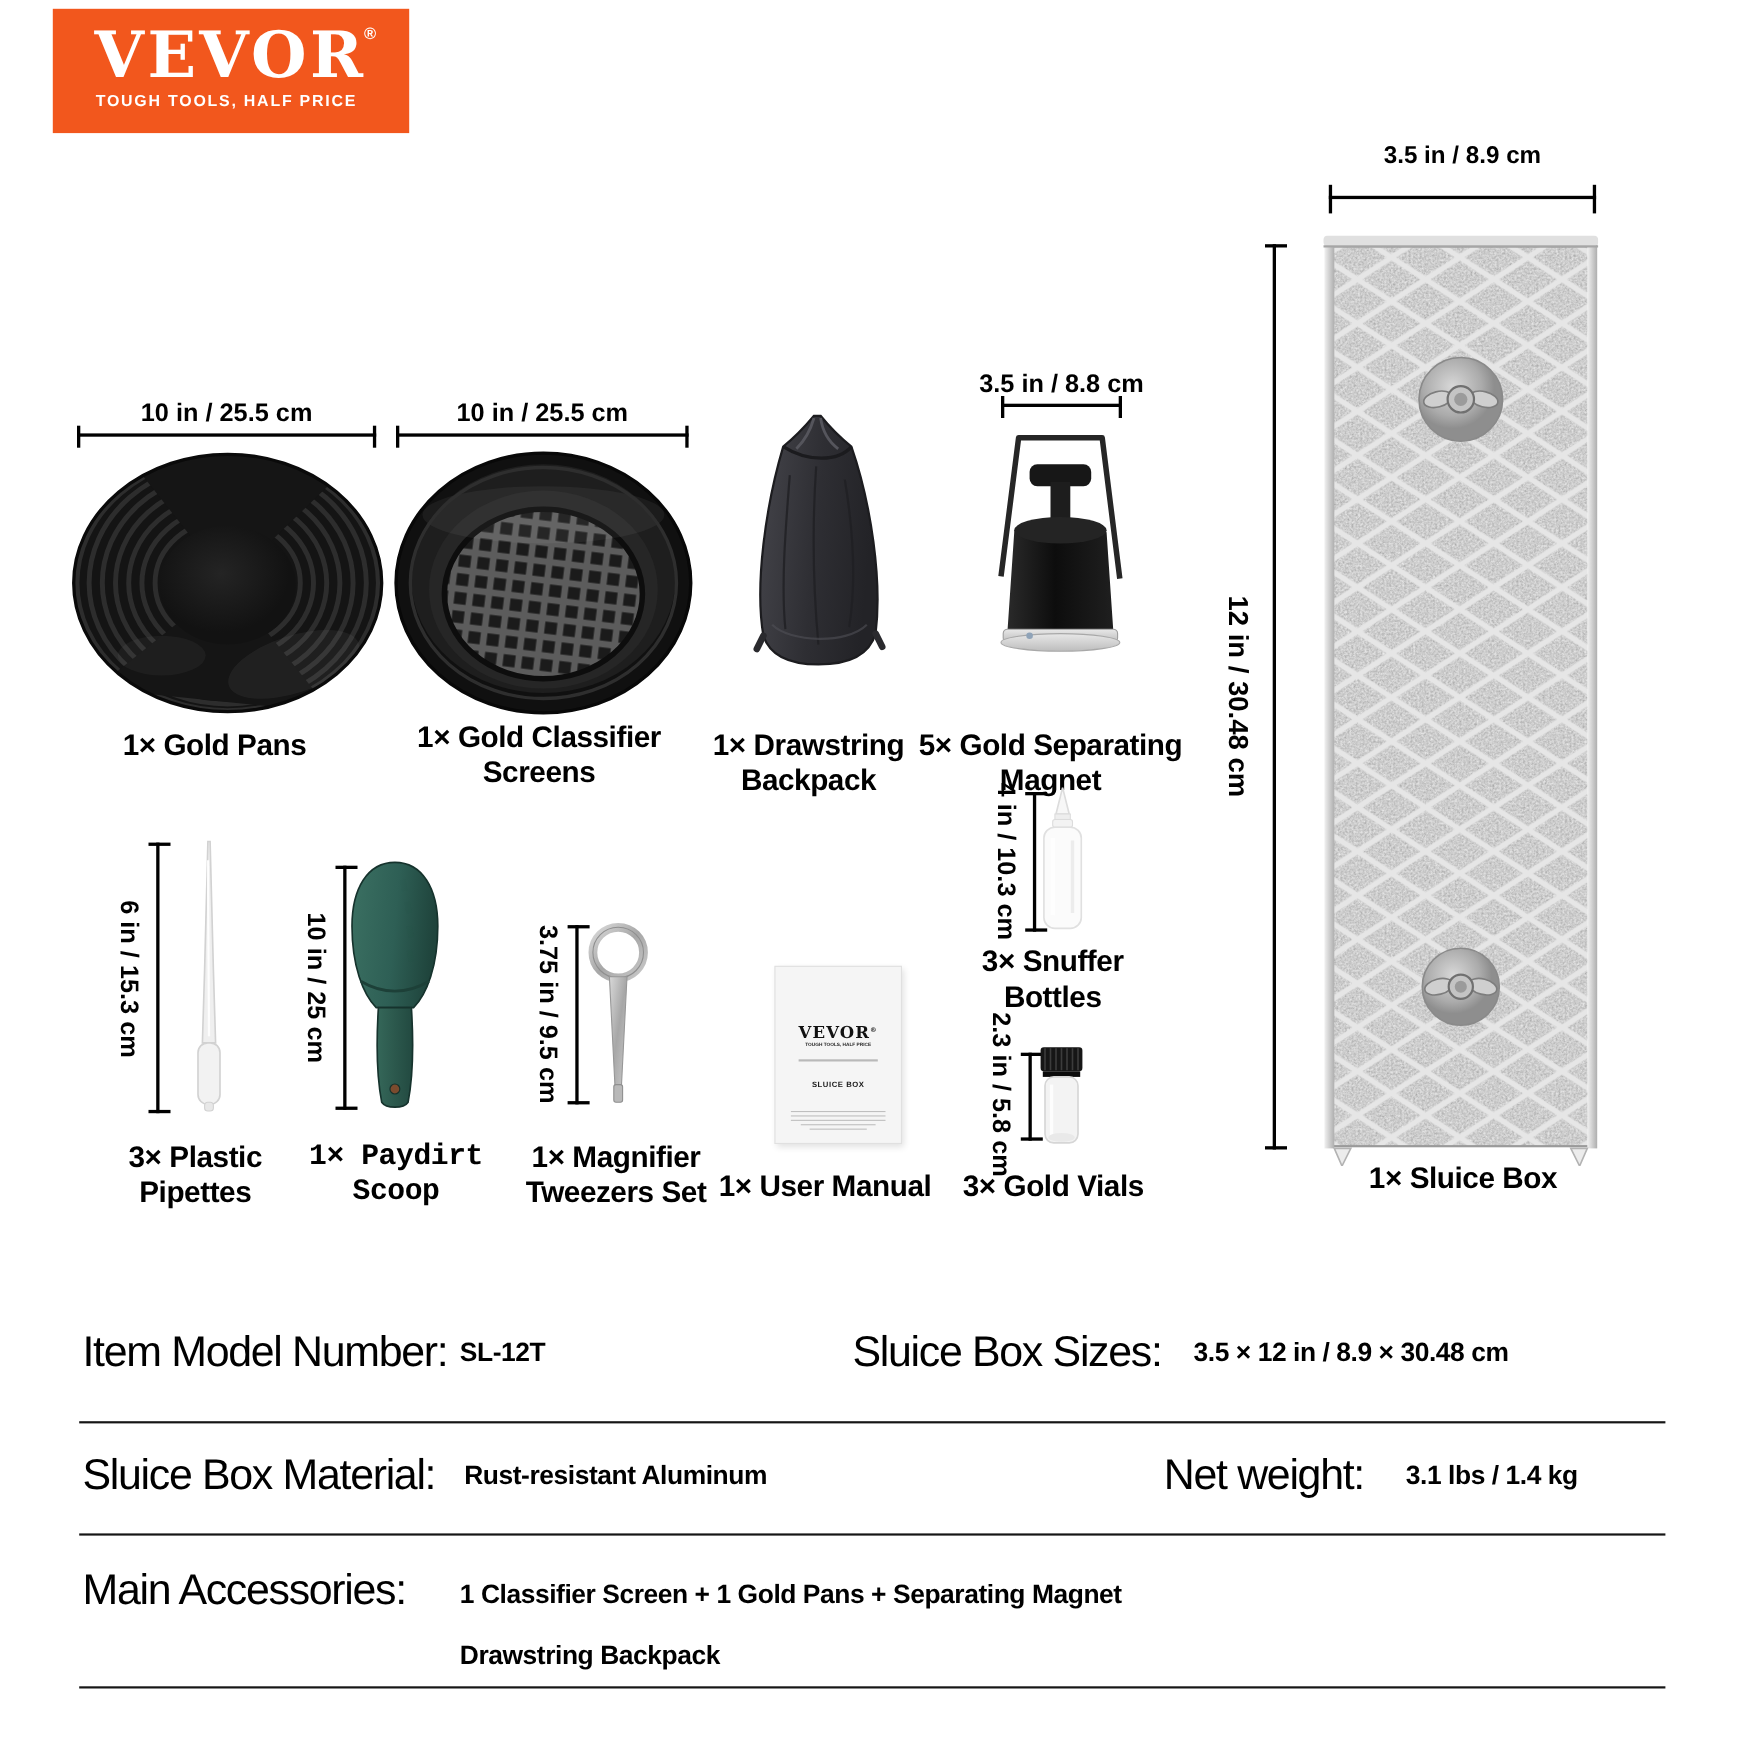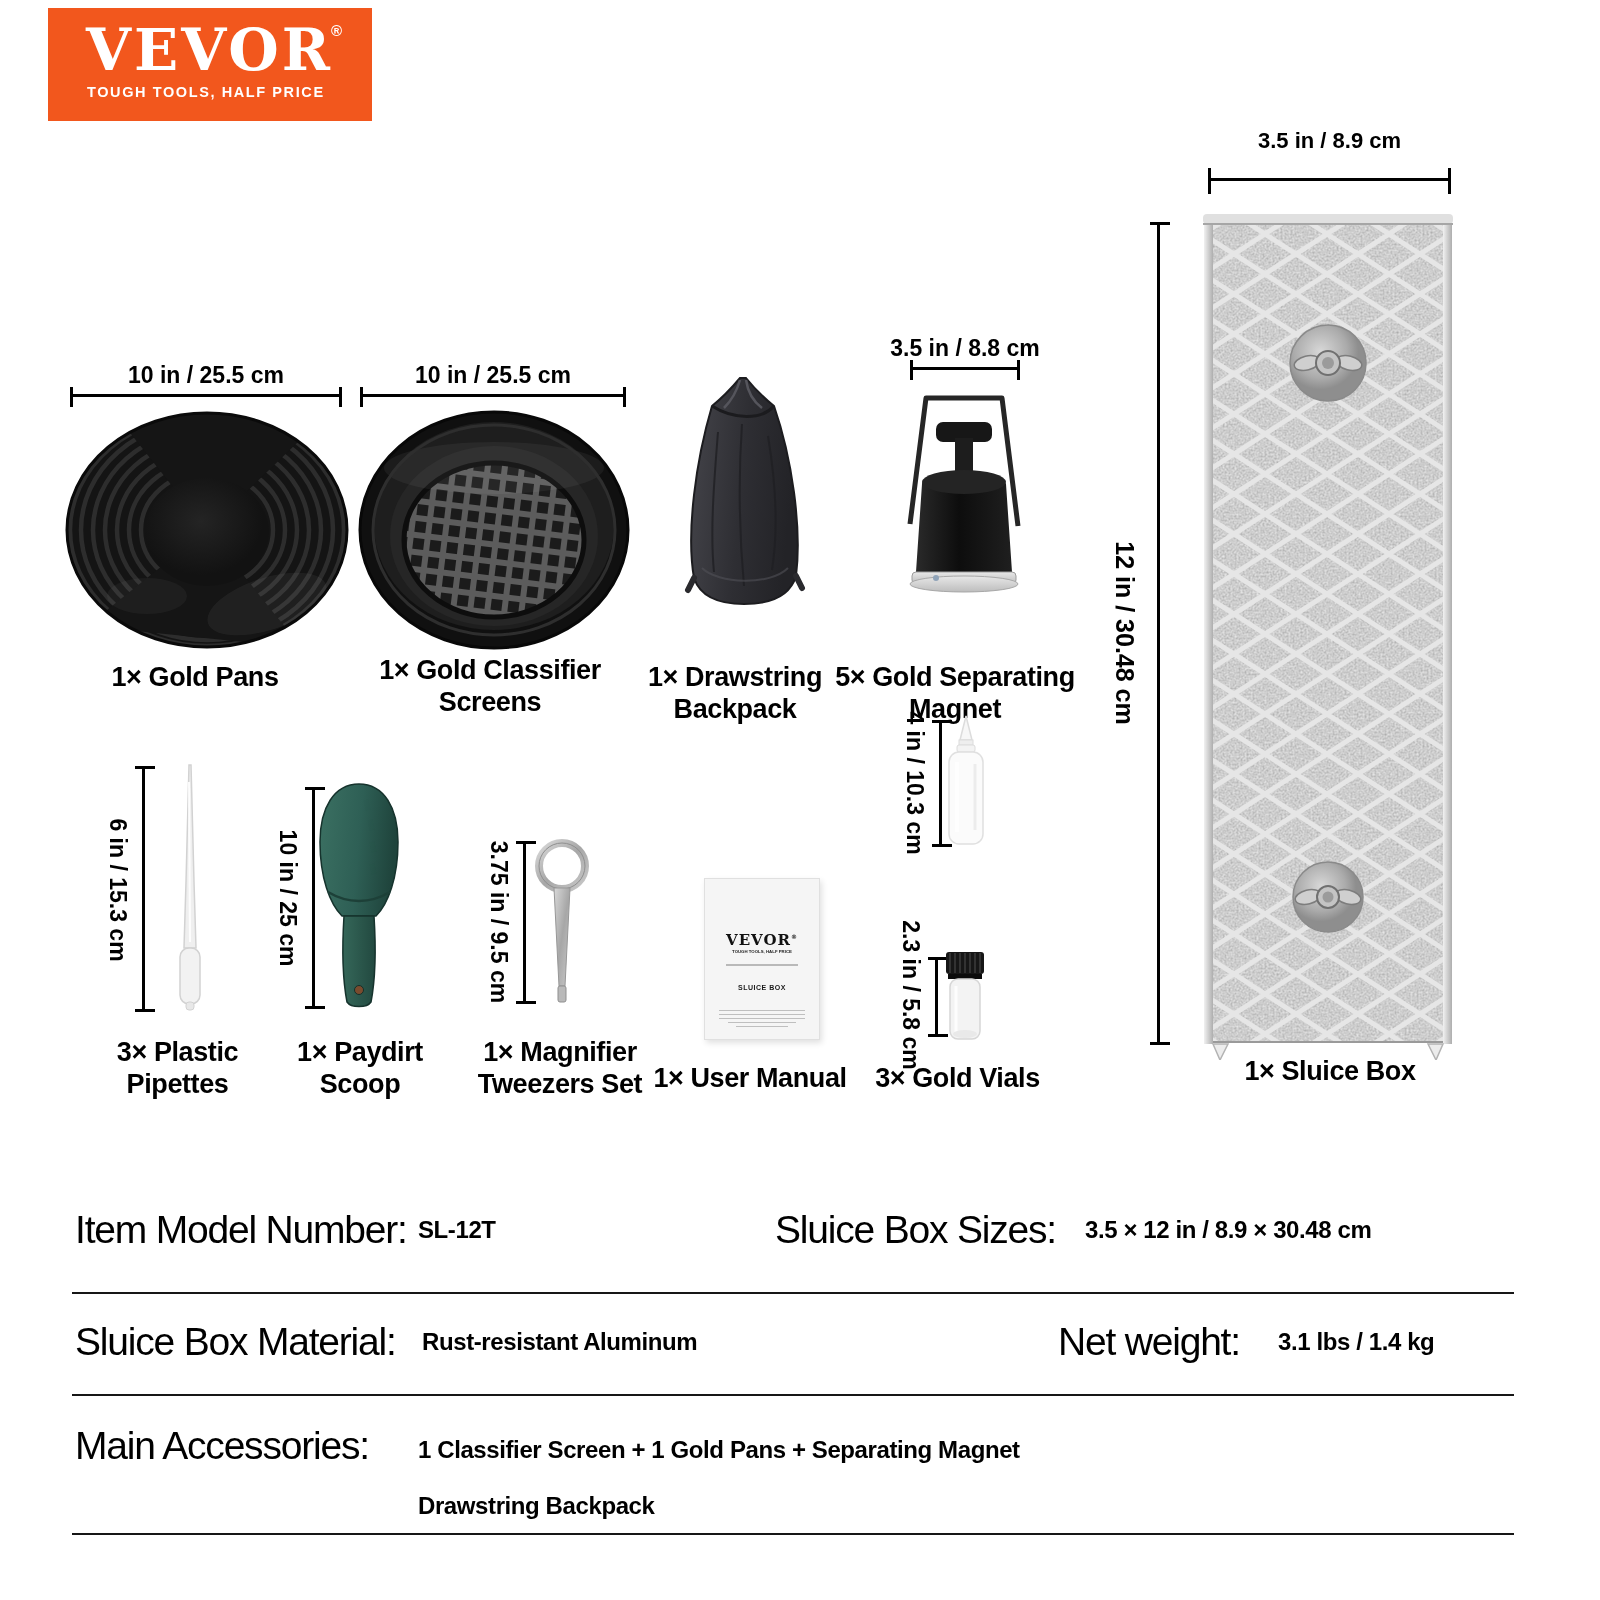--- a/index.html
+++ b/index.html
@@ -315,25 +315,27 @@
     <rect x="6" y="2" width="38" height="22" rx="3" fill="#161616"></rect>
     <path d="M10,3 L10,23 M15,3 L15,23 M20,3 L20,23 M25,3 L25,23 M30,3 L30,23 M35,3 L35,23 M40,3 L40,23" stroke="#3c3c3c" stroke-width="1.5"></path>
     <rect x="8" y="24" width="34" height="5" fill="#0b0b0b"></rect>
     <rect x="10" y="29" width="30" height="60" rx="8" fill="#f3f3f3" stroke="#d6d6d6" stroke-width="1.5"></rect>
     <path d="M16,36 L16,82" stroke="#ffffff" stroke-width="3" opacity="0.9"></path>
     <ellipse cx="25" cy="84" rx="12" ry="4" fill="#e9e9e9"></ellipse>
   </svg>
 
   <div class="abs caption" style="left:90px;top:1036px;width:175px;">3× Plastic
 Pipettes</div>
-  <div class="abs caption" style="left:268px;top:1036px;width:184px;">1× Paydirt
+  <div class="abs caption" style="left:268px;top:1036px;width:184px;font-family:Liberation Mono, monospace;">1× Paydirt
 Scoop</div>
   <div class="abs caption" style="left:442px;top:1036px;width:236px;">1× Magnifier
 Tweezers Set</div>
   <div class="abs caption" style="left:650px;top:1062px;width:200px;">1× User Manual</div>
+  <div class="abs caption" style="left:868px;top:858px;width:178px;">3× Snuffer
+Bottles</div>
   <div class="abs caption" style="left:860px;top:1062px;width:195px;">3× Gold Vials</div>
 
   <div class="abs spec-label" style="left:75px;top:1206px;">Item Model Number:</div>
   <div class="abs spec-value" style="left:418px;top:1206px;">SL-12T</div>
   <div class="abs spec-label" style="left:775px;top:1206px;">Sluice Box Sizes:</div>
   <div class="abs spec-value" style="left:1085px;top:1206px;">3.5 × 12 in / 8.9 × 30.48 cm</div>
 
   <div class="abs sep" style="left:72px;top:1292px;width:1476px;"></div>
 
   <div class="abs spec-label" style="left:75px;top:1318px;">Sluice Box Material:</div>

